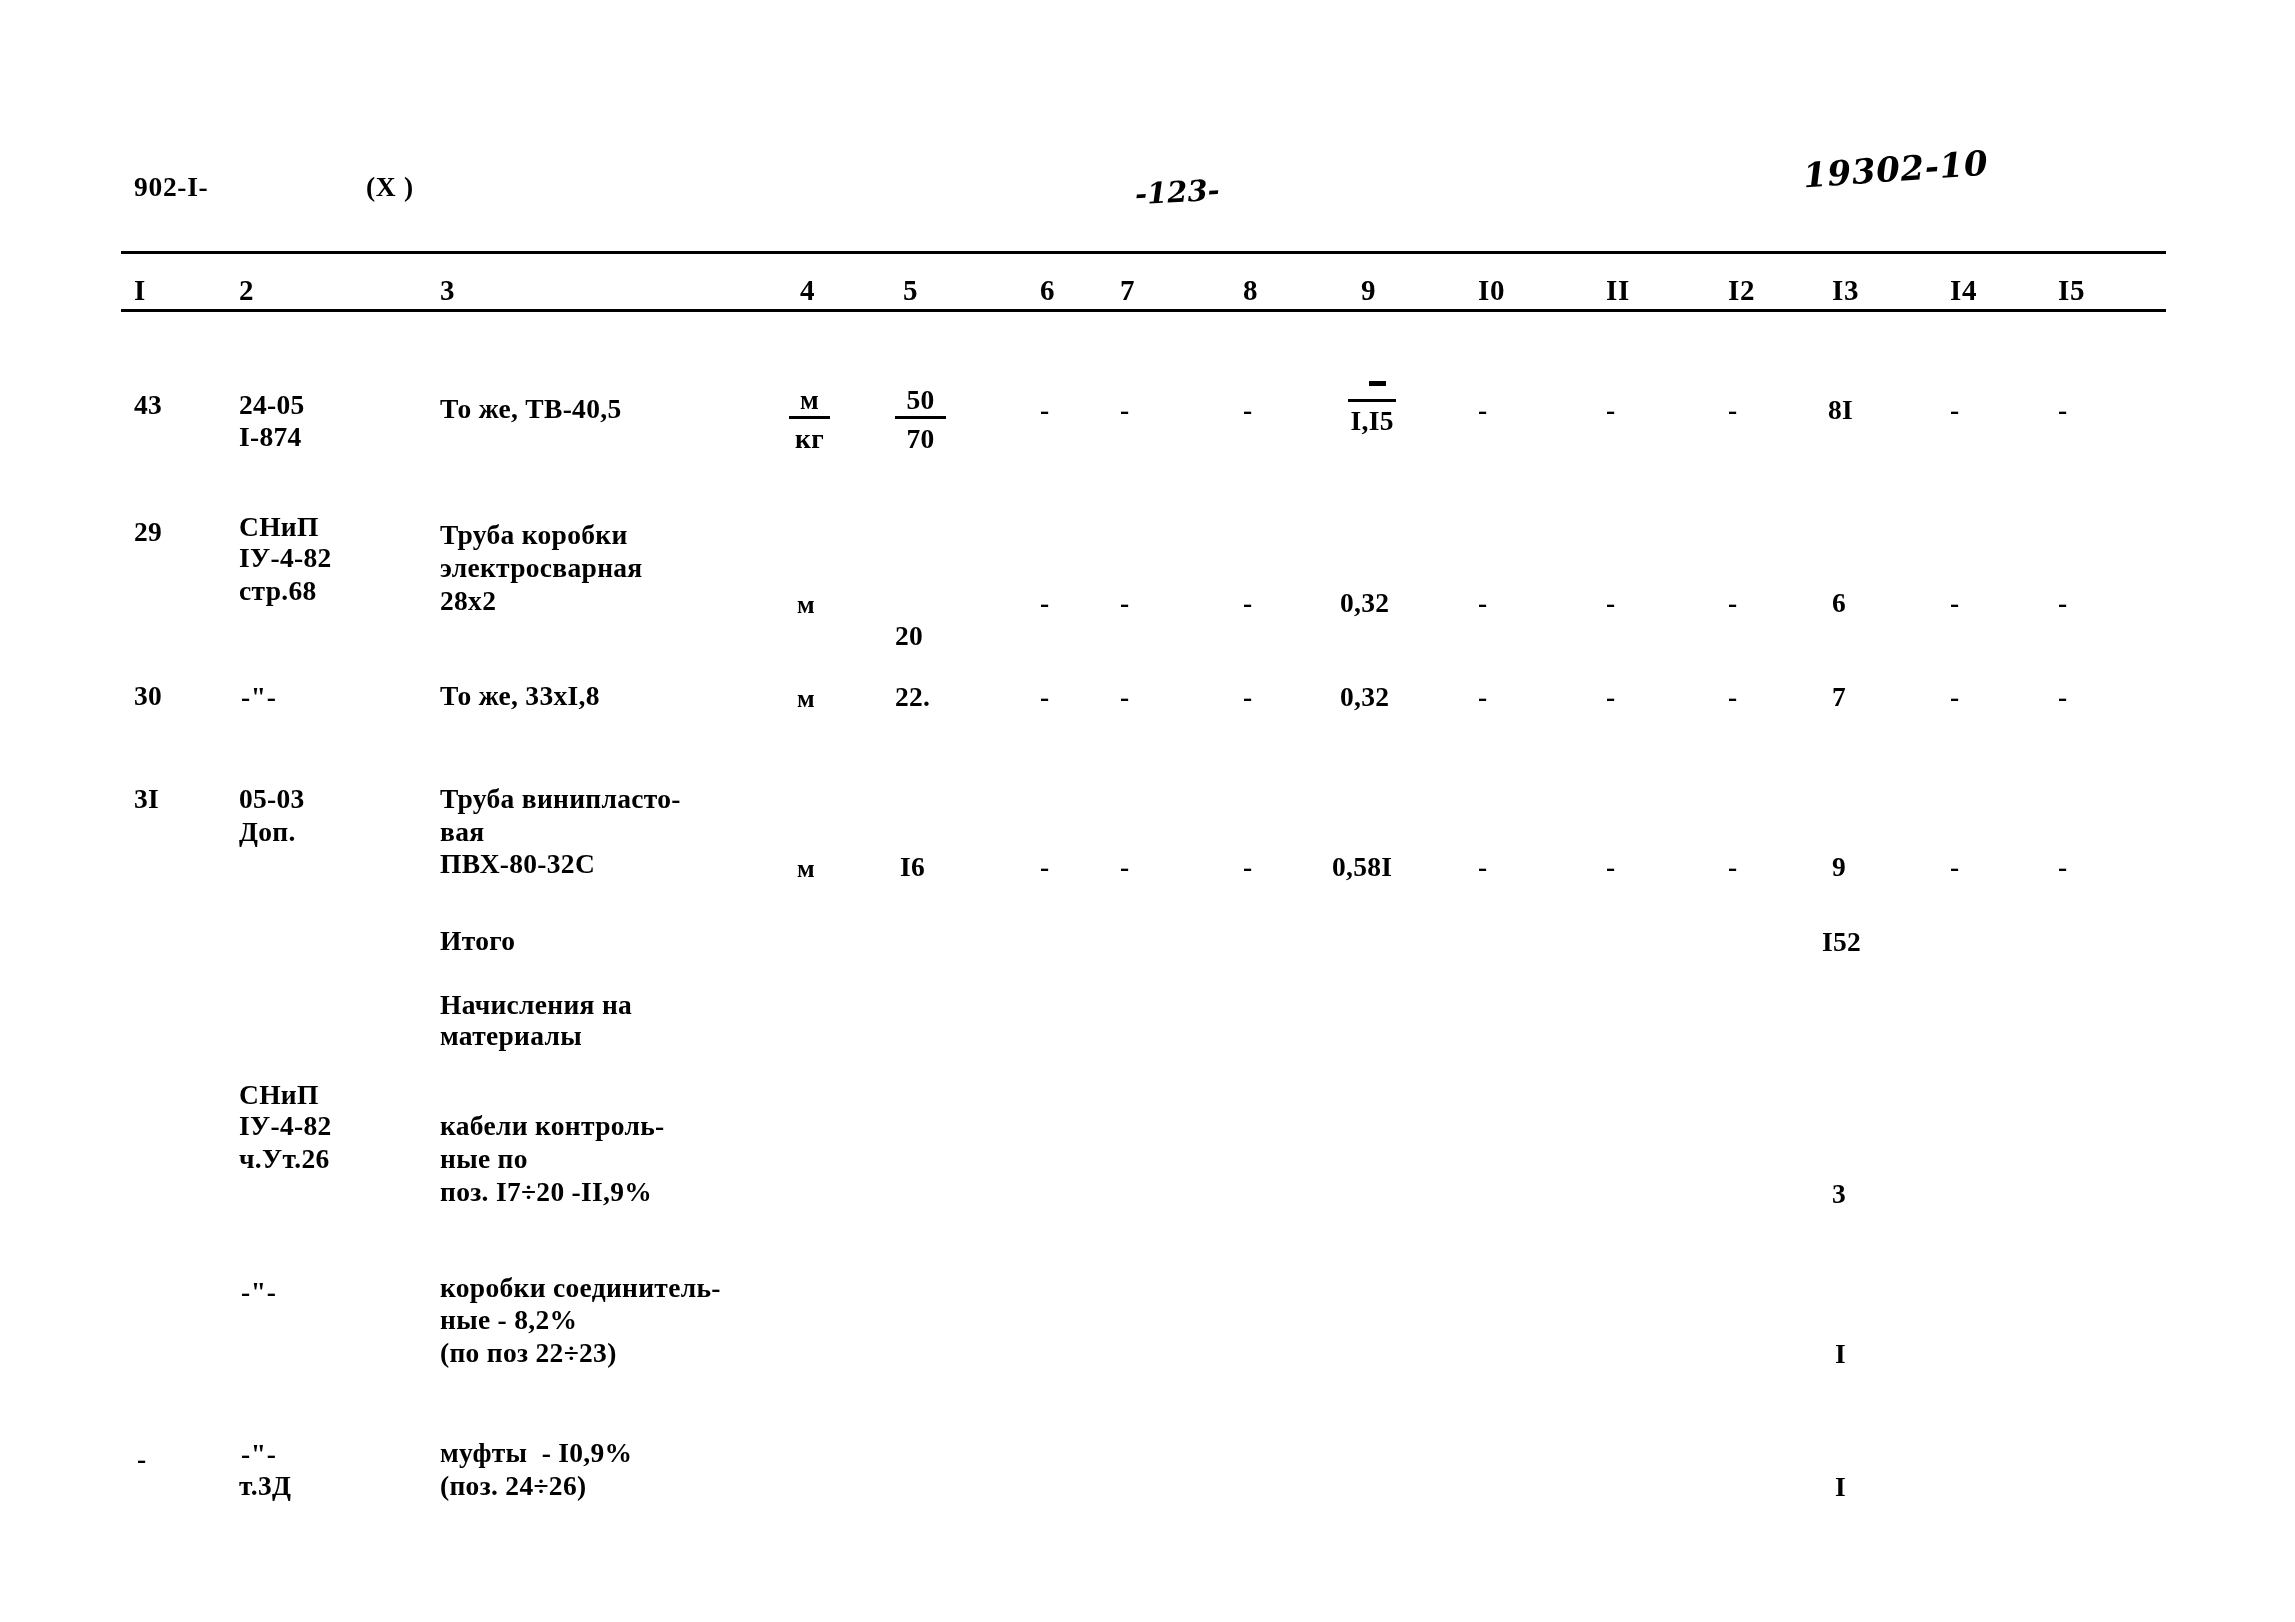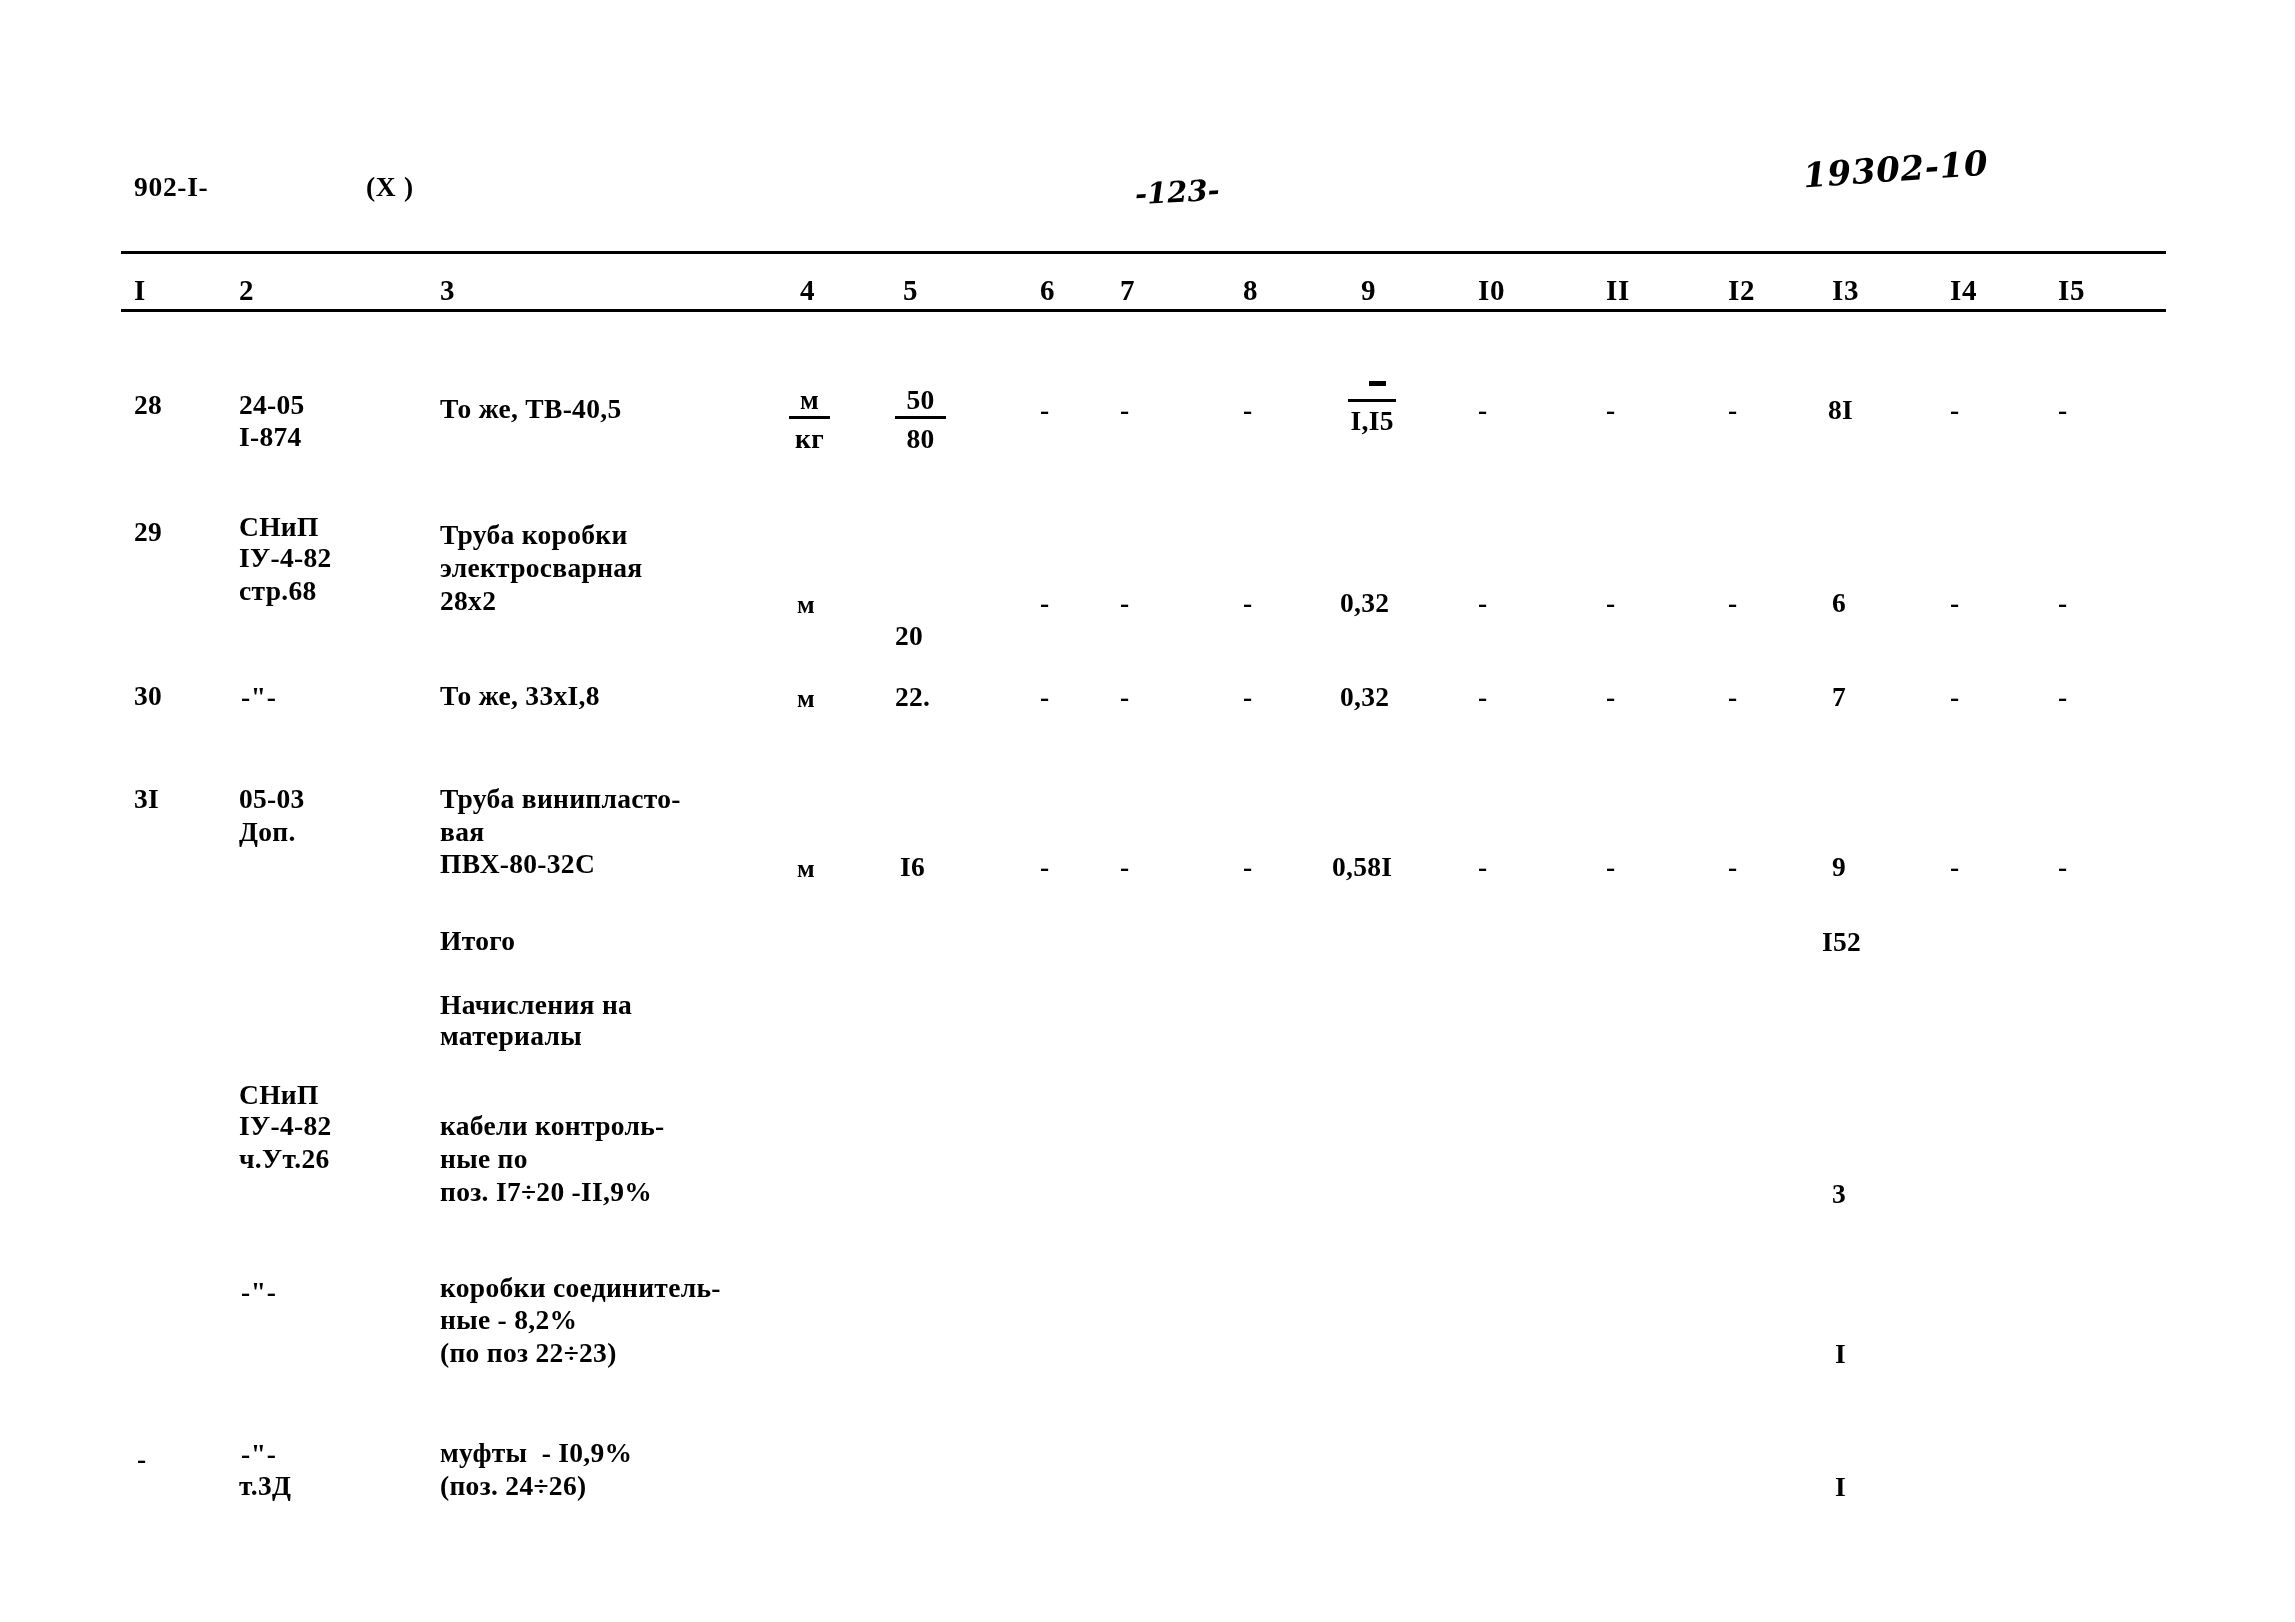--- a/index.html
+++ b/index.html
@@ -163,35 +163,35 @@
   <div class="abs typeface colhead" style="left:1120px">7</div>
   <div class="abs typeface colhead" style="left:1243px">8</div>
   <div class="abs typeface colhead" style="left:1361px">9</div>
   <div class="abs typeface colhead" style="left:1478px">I0</div>
   <div class="abs typeface colhead" style="left:1606px">II</div>
   <div class="abs typeface colhead" style="left:1728px">I2</div>
   <div class="abs typeface colhead" style="left:1832px">I3</div>
   <div class="abs typeface colhead" style="left:1950px">I4</div>
   <div class="abs typeface colhead" style="left:2058px">I5</div>
 
-  <div class="abs typeface cell" style="left:134px; top:390px">28</div>
+  <div class="abs typeface cell" style="left:134px; top:390px">43</div>
   <div class="abs typeface cell" style="left:239px; top:390px">24-05</div>
   <div class="abs typeface cell" style="left:239px; top:422px">I-874</div>
   <div class="abs typeface cell" style="left:440px; top:394px">То же, ТВ-40,5</div>
 
   <div class="frac typeface" style="left:789px; top:386px; width:41px">
     <span class="top-part">м</span>
     <span class="bar"></span>
     <span class="bot-part">кг</span>
   </div>
 
   <div class="frac typeface" style="left:895px; top:386px; width:51px">
     <span class="top-part">50</span>
     <span class="bar"></span>
-    <span class="bot-part">80</span>
+    <span class="bot-part">70</span>
   </div>
 
   <div class="abs typeface dash" style="left:1040px; top:394px">-</div>
   <div class="abs typeface dash" style="left:1120px; top:394px">-</div>
   <div class="abs typeface dash" style="left:1243px; top:394px">-</div>
   <div class="abs" style="left:1340px; top:394px">
     <span class="overbar typeface">I,I5</span>
   </div>
   <div class="abs typeface dash" style="left:1478px; top:394px">-</div>
   <div class="abs typeface dash" style="left:1606px; top:394px">-</div>

